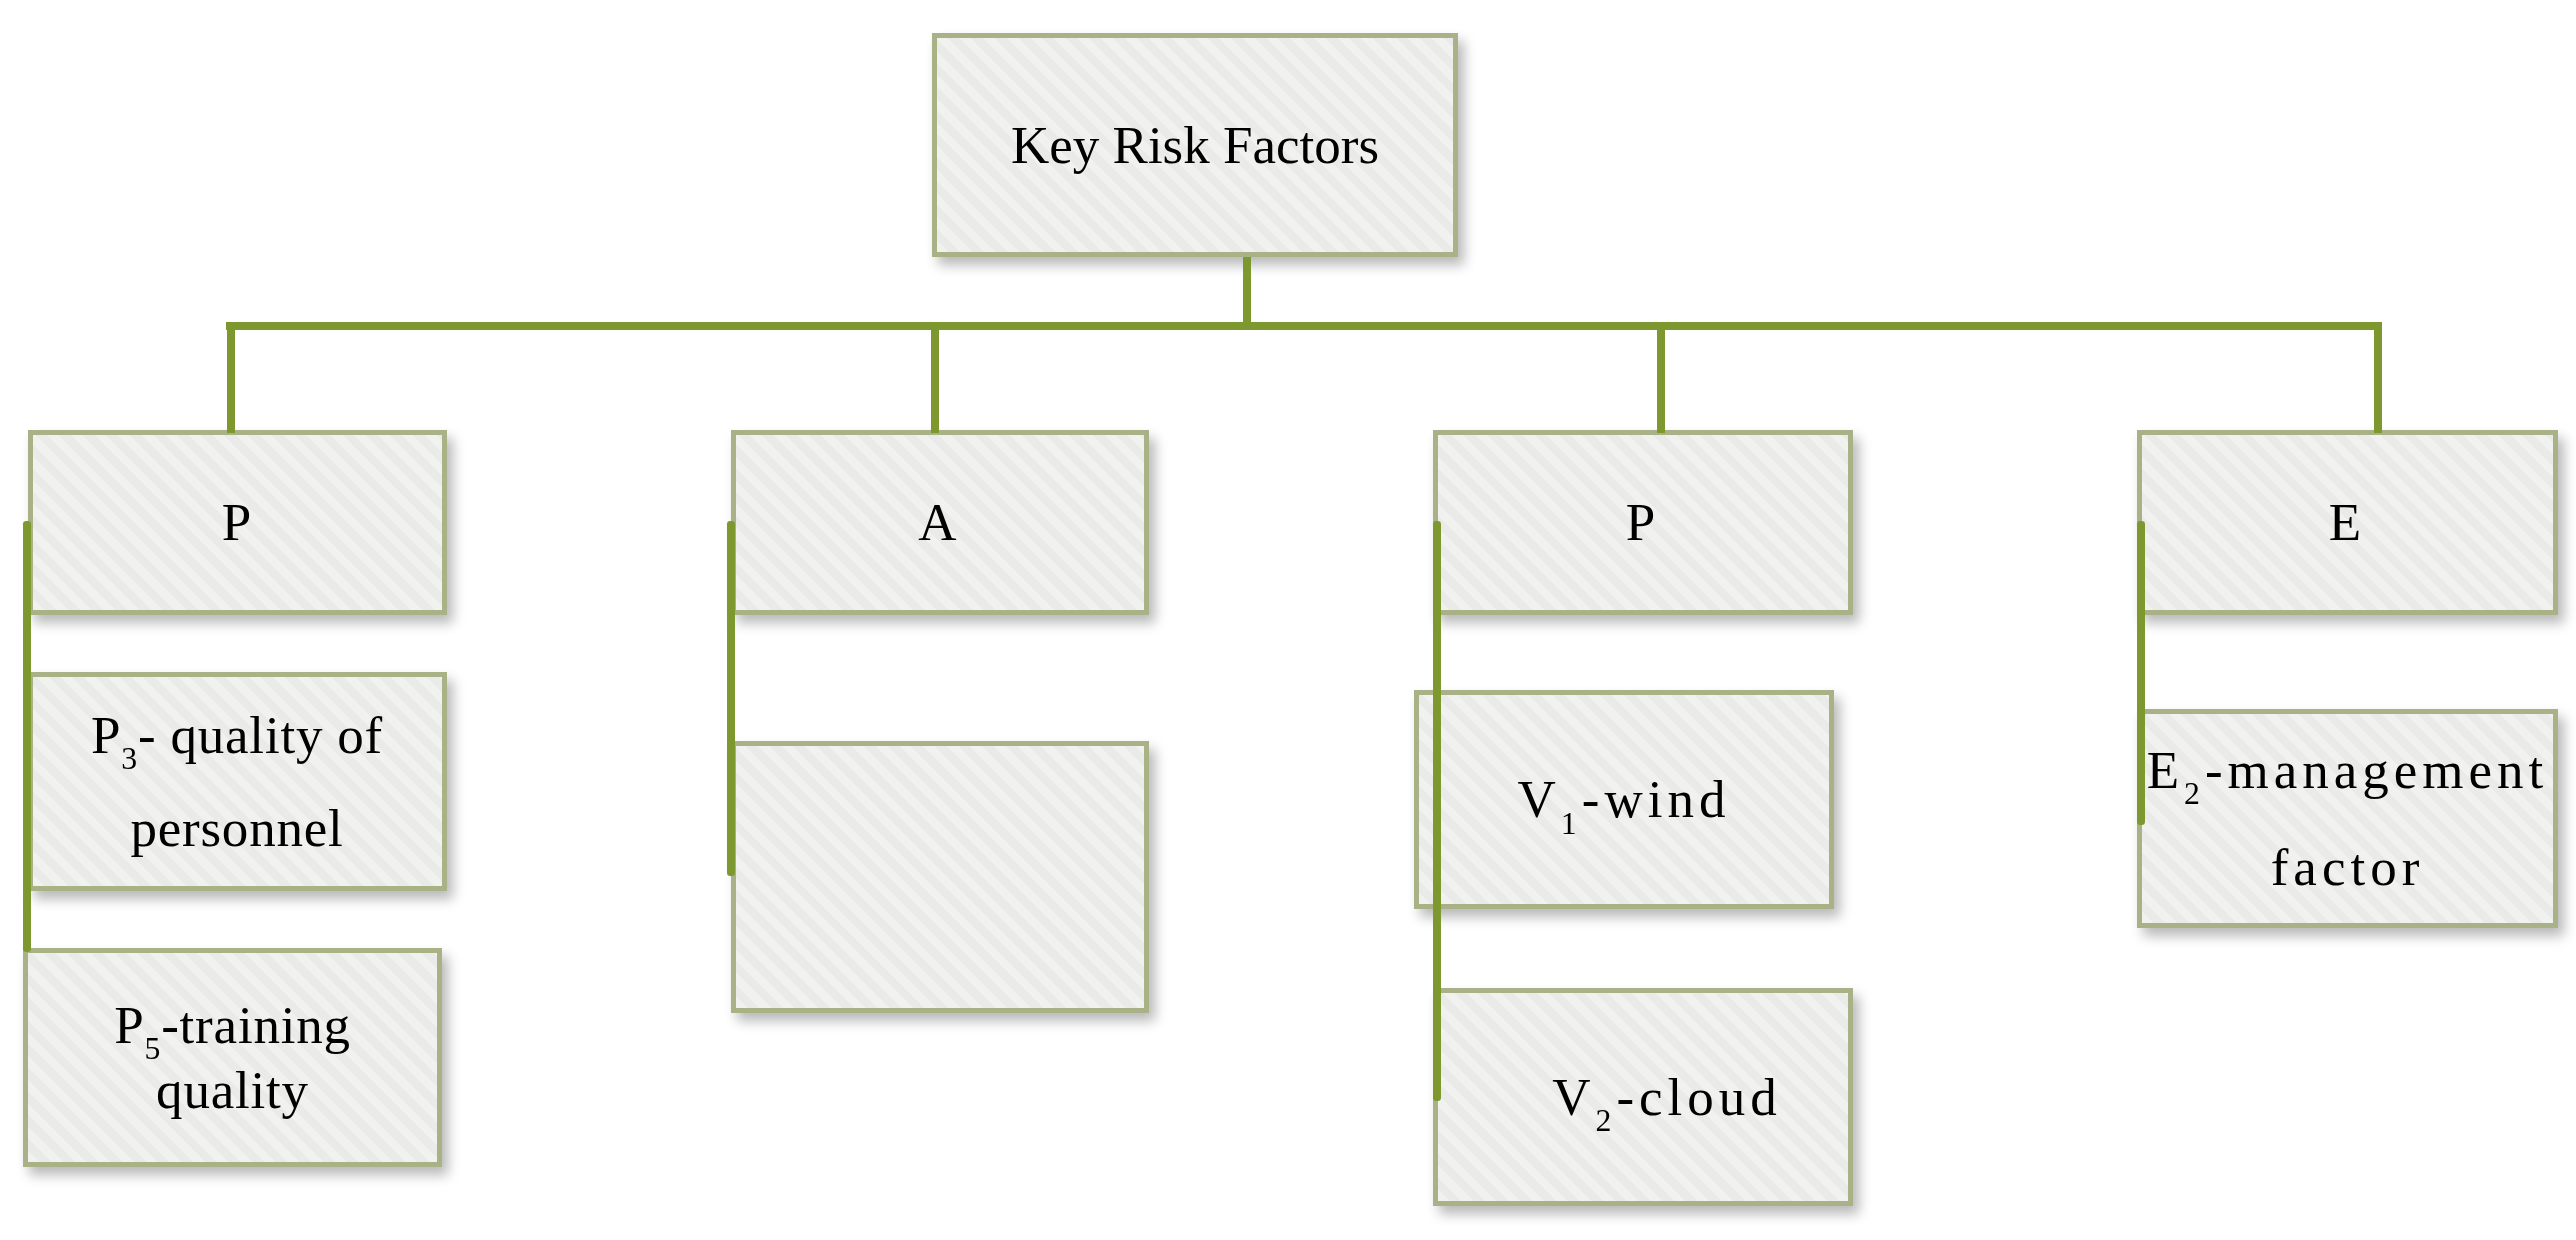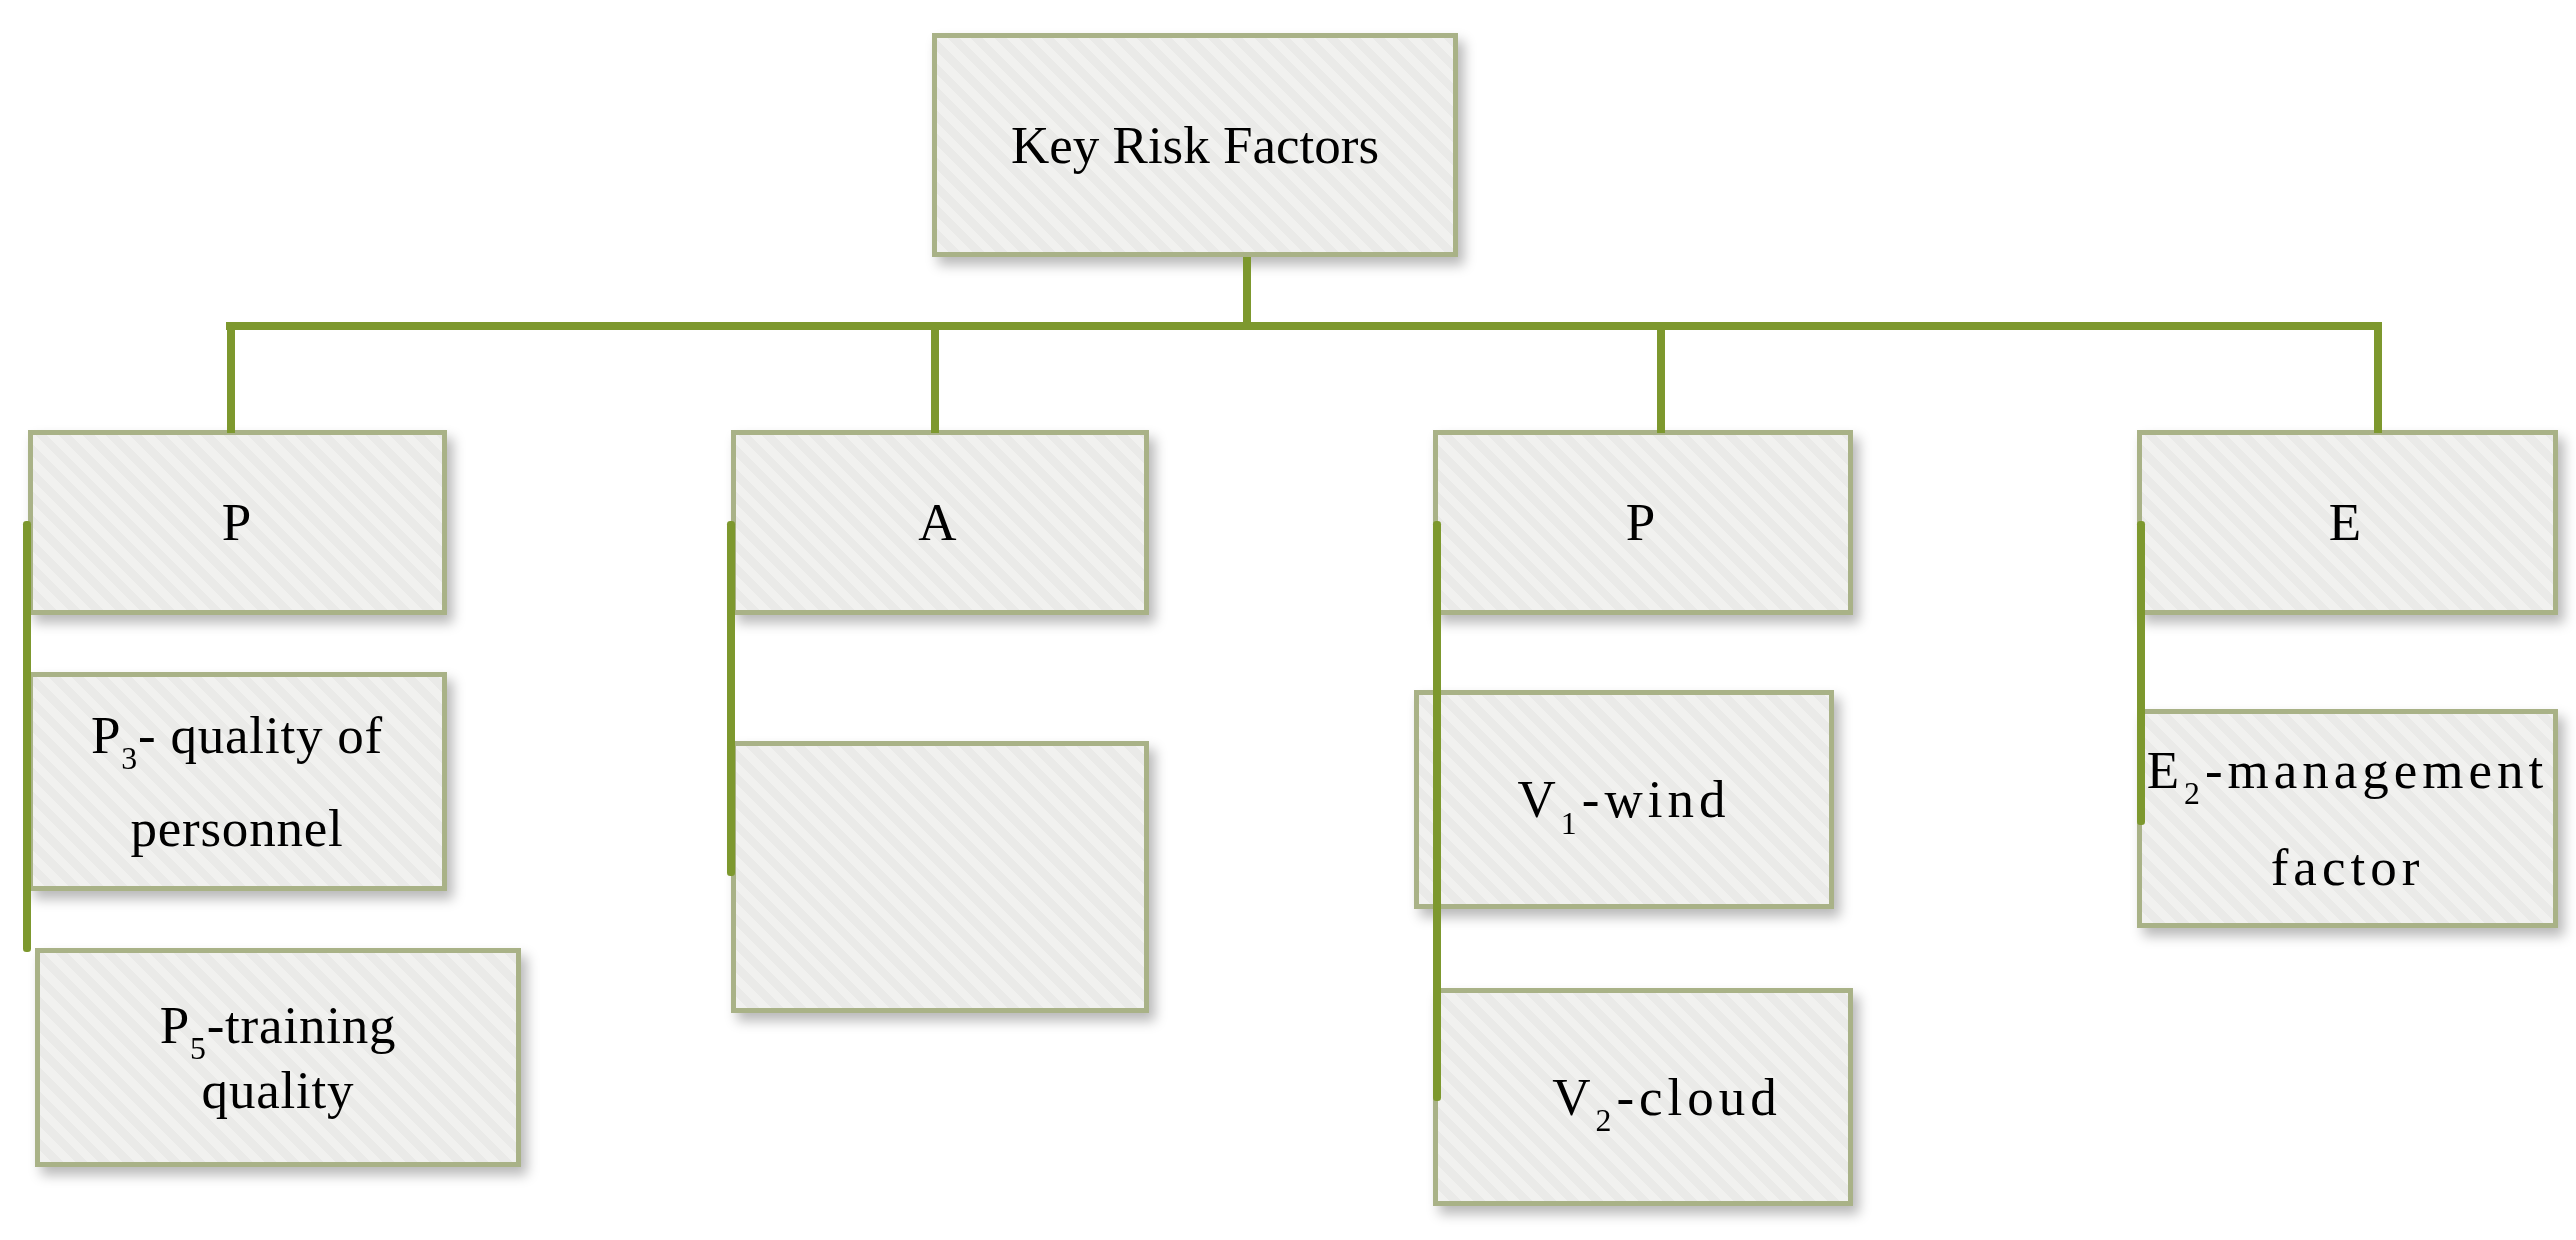--- a/index.html
+++ b/index.html
@@ -53,21 +53,21 @@
 
   .root { left: 932px; top: 33px;  width: 526px; height: 224px; }
   .root .bline { line-height: 70px; }
 
   .g1 { left: 27.5px;   top: 430px; width: 419px; height: 185px; }
   .g2 { left: 731px;  top: 430px; width: 418px; height: 185px; }
   .g3 { left: 1433px; top: 430px; width: 420px; height: 185px; }
   .g4 { left: 2137px; top: 430px; width: 421px; height: 185px; }
 
   .c11 { left: 27.5px;   top: 672px;  width: 419px; height: 219px; gap: 28px; }
-  .c12 { left: 35px;   top: 948px; width: 486px; height: 219px; align-items: center; }
+  .c12 { left: 23px;   top: 948px; width: 419px; height: 219px; align-items: center; }
   .c21 { left: 731px;  top: 741px;  width: 418px; height: 272px; }
   .c31 { left: 1414px; top: 690px;  width: 420px; height: 219px; }
   .c32 { left: 1433px; top: 988px; width: 420px; height: 218px; padding-left: 48px; }
   .c41 { left: 2137px; top: 709px;  width: 421px; height: 219px; gap: 32px; }
 
   .tight .bline  { letter-spacing: 0.8px; }
   .spaced .bline { letter-spacing: 5px; }
 </style>
 </head>
 <body>

